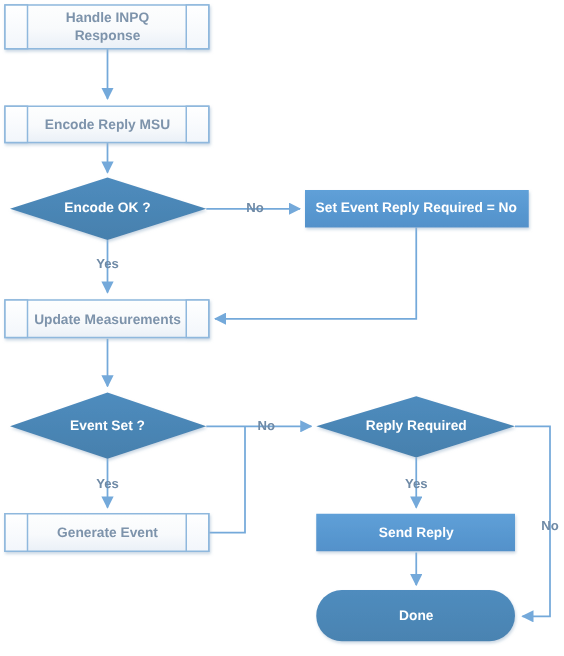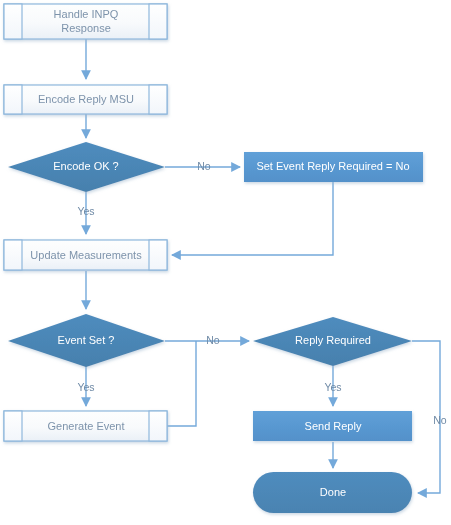--- a/index.html
+++ b/index.html
@@ -10,20 +10,21 @@
   }
   body {
     font-family: "Liberation Sans", sans-serif;
   }
   #canvas {
     position: relative;
     width: 451px;
     height: 525px;
     background: #ffffff;
     overflow: hidden;
+    font-weight: bold;
   }
   svg#flow {
     position: absolute;
     left: 0;
     top: 0;
     width: 451px;
     height: 525px;
   }
   .node-label {
     font-family: "Liberation Sans", sans-serif;

